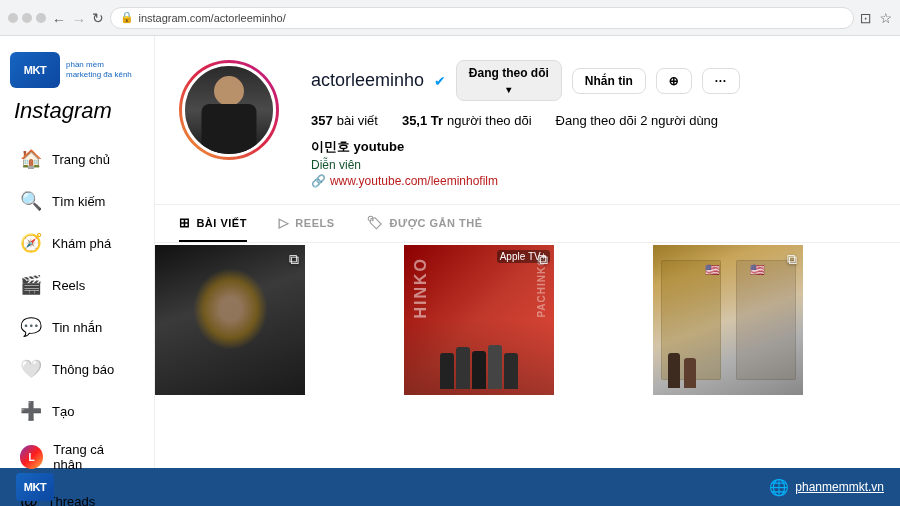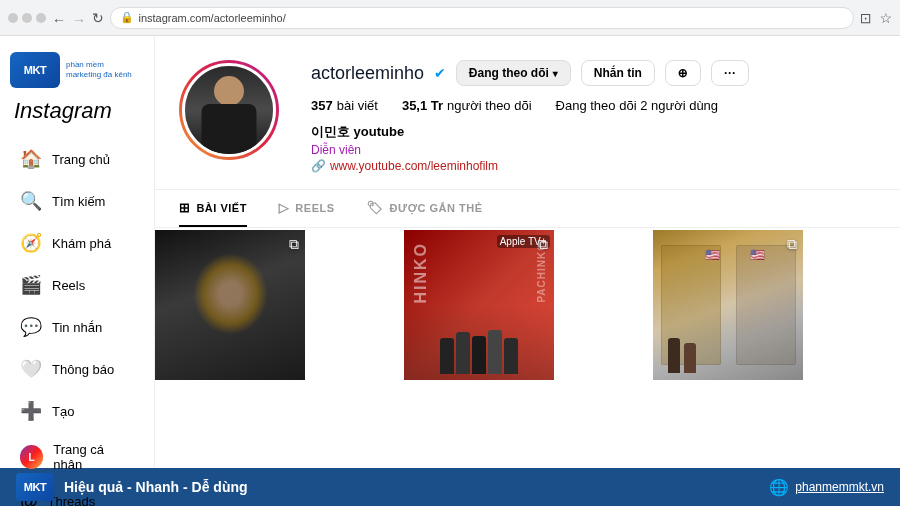--- a/index.html
+++ b/index.html
@@ -138,30 +138,31 @@
       font-size: 12px;
       font-weight: 600;
       cursor: pointer;
       border: 1px solid #ddd;
       background: #fff;
       color: #000;
       display: flex; align-items: center; gap: 4px;
     }
     .profile-btn-primary {
       background: #efefef;
+      flex-direction: column;
     }
     .profile-stats {
       display: flex; gap: 24px;
       margin-bottom: 10px;
       font-size: 13px;
     }
     .stat-item { display: flex; gap: 4px; align-items: center; }
     .stat-num { font-weight: 600; }
     .profile-name-row { font-size: 13px; font-weight: 600; margin-bottom: 2px; }
-    .profile-bio-row { font-size: 12px; color: #a21caf; margin-bottom: 2px; }
+    .profile-bio-row { font-size: 12px; color: #14532d; margin-bottom: 2px; }
     .profile-link-row { font-size: 12px; color: #000; display: flex; align-items: center; gap: 4px; }
     .profile-link-row a { color: #b91c1c; text-decoration: none; }
     .profile-mutual { font-size: 11px; color: #666; margin-top: 4px; }
 
     
     .profile-tabs {
       display: flex;
       border-bottom: 1px solid #eee;
       padding: 0 24px;
       gap: 32px;
@@ -463,19 +464,18 @@
     </div>
 
   </div>
 </div>
 
 <div class="bottom-banner">
   <div class="banner-left">
     <div class="mkt-logo-box">
       <span class="mkt-text-logo">MKT</span>
     </div>
-    <span class="banner-text">Hiệu quả - Nhanh  - Dễ dùng</span>
   </div>
   <div class="banner-right">
     <span class="banner-globe">🌐</span>
     <span style="cursor:pointer;text-decoration:underline;">phanmemmkt.vn</span>
   </div>
 </div>
 
 </body></html>

